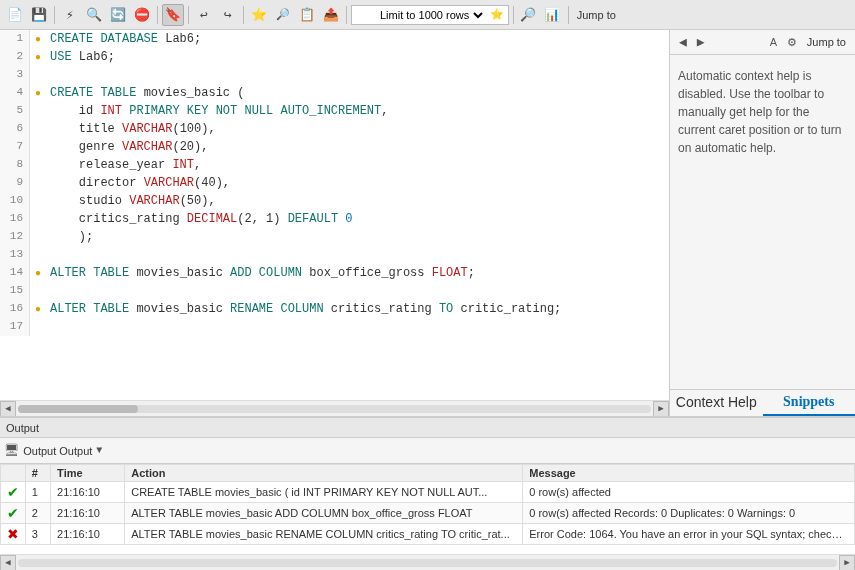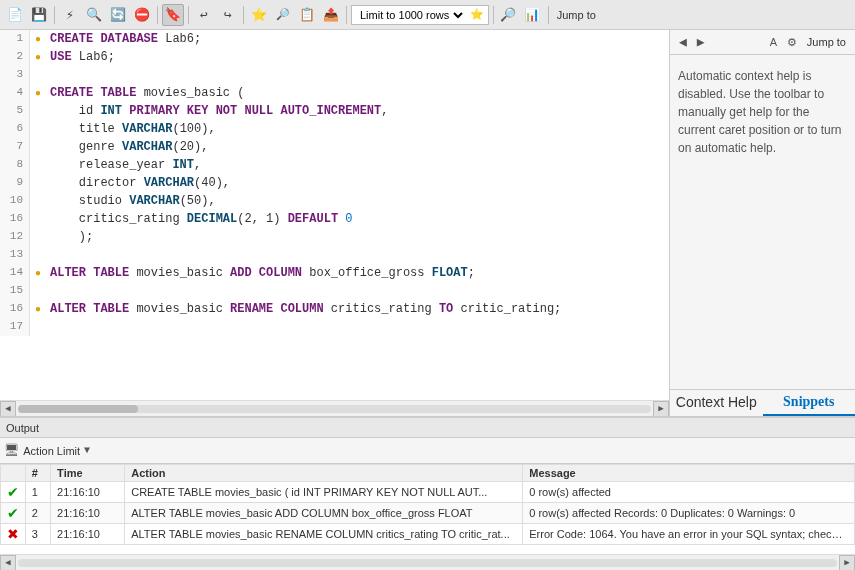--- a/index.html
+++ b/index.html
@@ -13,21 +13,21 @@
     .tb-btn {
       width: 22px; height: 22px; display: flex; align-items: center; justify-content: center;
       cursor: pointer; border: 1px solid transparent; border-radius: 2px; font-size: 13px;
       color: #444;
     }
     .tb-sep { width: 1px; height: 18px; background: #bbb; margin: 0 2px; }
     .tb-limit {
       display: flex; align-items: center; border: 1px solid #bbb; background: #fff;
       padding: 1px 4px; font-size: 11px; font-family: Arial, sans-serif; height: 20px; cursor: pointer;
     }
-    .tb-limit select { border: none; background: transparent; font-size: 11px; cursor: pointer; outline: none; }
+    .tb-limit select { border: none; background: transparent; font-size: 11px; cursor: pointer; outline: none; margin-left: 20px; }
     .tb-jump { font-size: 11px; font-family: Arial, sans-serif; color: #333; margin-left: 4px; }
 
     
     #main { display: flex; flex: 1; overflow: hidden; }
 
     
     #editor-panel { display: flex; flex-direction: column; flex: 1; overflow: hidden; border-right: 1px solid #ccc; }
     #editor { flex: 1; overflow-y: auto; overflow-x: hidden; background: #fff; position: relative; }
     #editor-content { display: flex; flex-direction: column; }
 
@@ -40,22 +40,22 @@
       color: #888; user-select: none; font-size: 11px; padding-top: 2px;
       border-right: 1px solid #e0e0e0; background: #f8f8f8;
     }
     .line-dot {
       width: 16px; min-width: 16px; display: flex; align-items: center; justify-content: center;
       color: #e0a000; font-size: 10px;
     }
     .line-code { flex: 1; padding: 2px 4px; white-space: pre; color: #333; }
 
     
-    .kw { color: #701a75; font-weight: bold; } 
-    .kw2 { color: #0c4a6e; font-weight: bold; }
+    .kw { color: #0f766e; font-weight: normal; } 
+    .kw2 { color: #b91c1c; }
     .num { color: #0070c0; }
 
     
     #hscroll { height: 16px; background: #f0f0f0; border-top: 1px solid #ddd; display: flex; align-items: center; overflow: hidden; flex-shrink: 0; }
     .hscroll-arrow { width: 16px; height: 16px; display: flex; align-items: center; justify-content: center; cursor: pointer; font-size: 9px; color: #555; background: #e0e0e0; border: 1px solid #bbb; flex-shrink: 0; }
     .hscroll-track { flex: 1; height: 8px; background: #ddd; margin: 0 2px; border-radius: 4px; position: relative; }
     .hscroll-thumb { width: 120px; height: 8px; background: #bbb; border-radius: 4px; position: absolute; left: 0; cursor: pointer; }
 
     
     #right-panel { width: 185px; display: flex; flex-direction: column; background: #f5f5f5; flex-shrink: 0; }
@@ -248,21 +248,21 @@
   </div>
 
 </div>
 
 <div id="output-panel">
   <div id="output-header">
     <span>Output</span>
   </div>
   <div id="output-toolbar">
     <span class="out-icon">🖥</span>
-    <span class="out-label">Action Limit</span>
+    <span class="out-label">Output Output</span>
     <span class="out-dropdown">▼</span>
   </div>
   <div id="output-table">
     <table>
       <thead>
         <tr>
           <th></th>
           <th>#</th>
           <th>Time</th>
           <th>Action</th>

